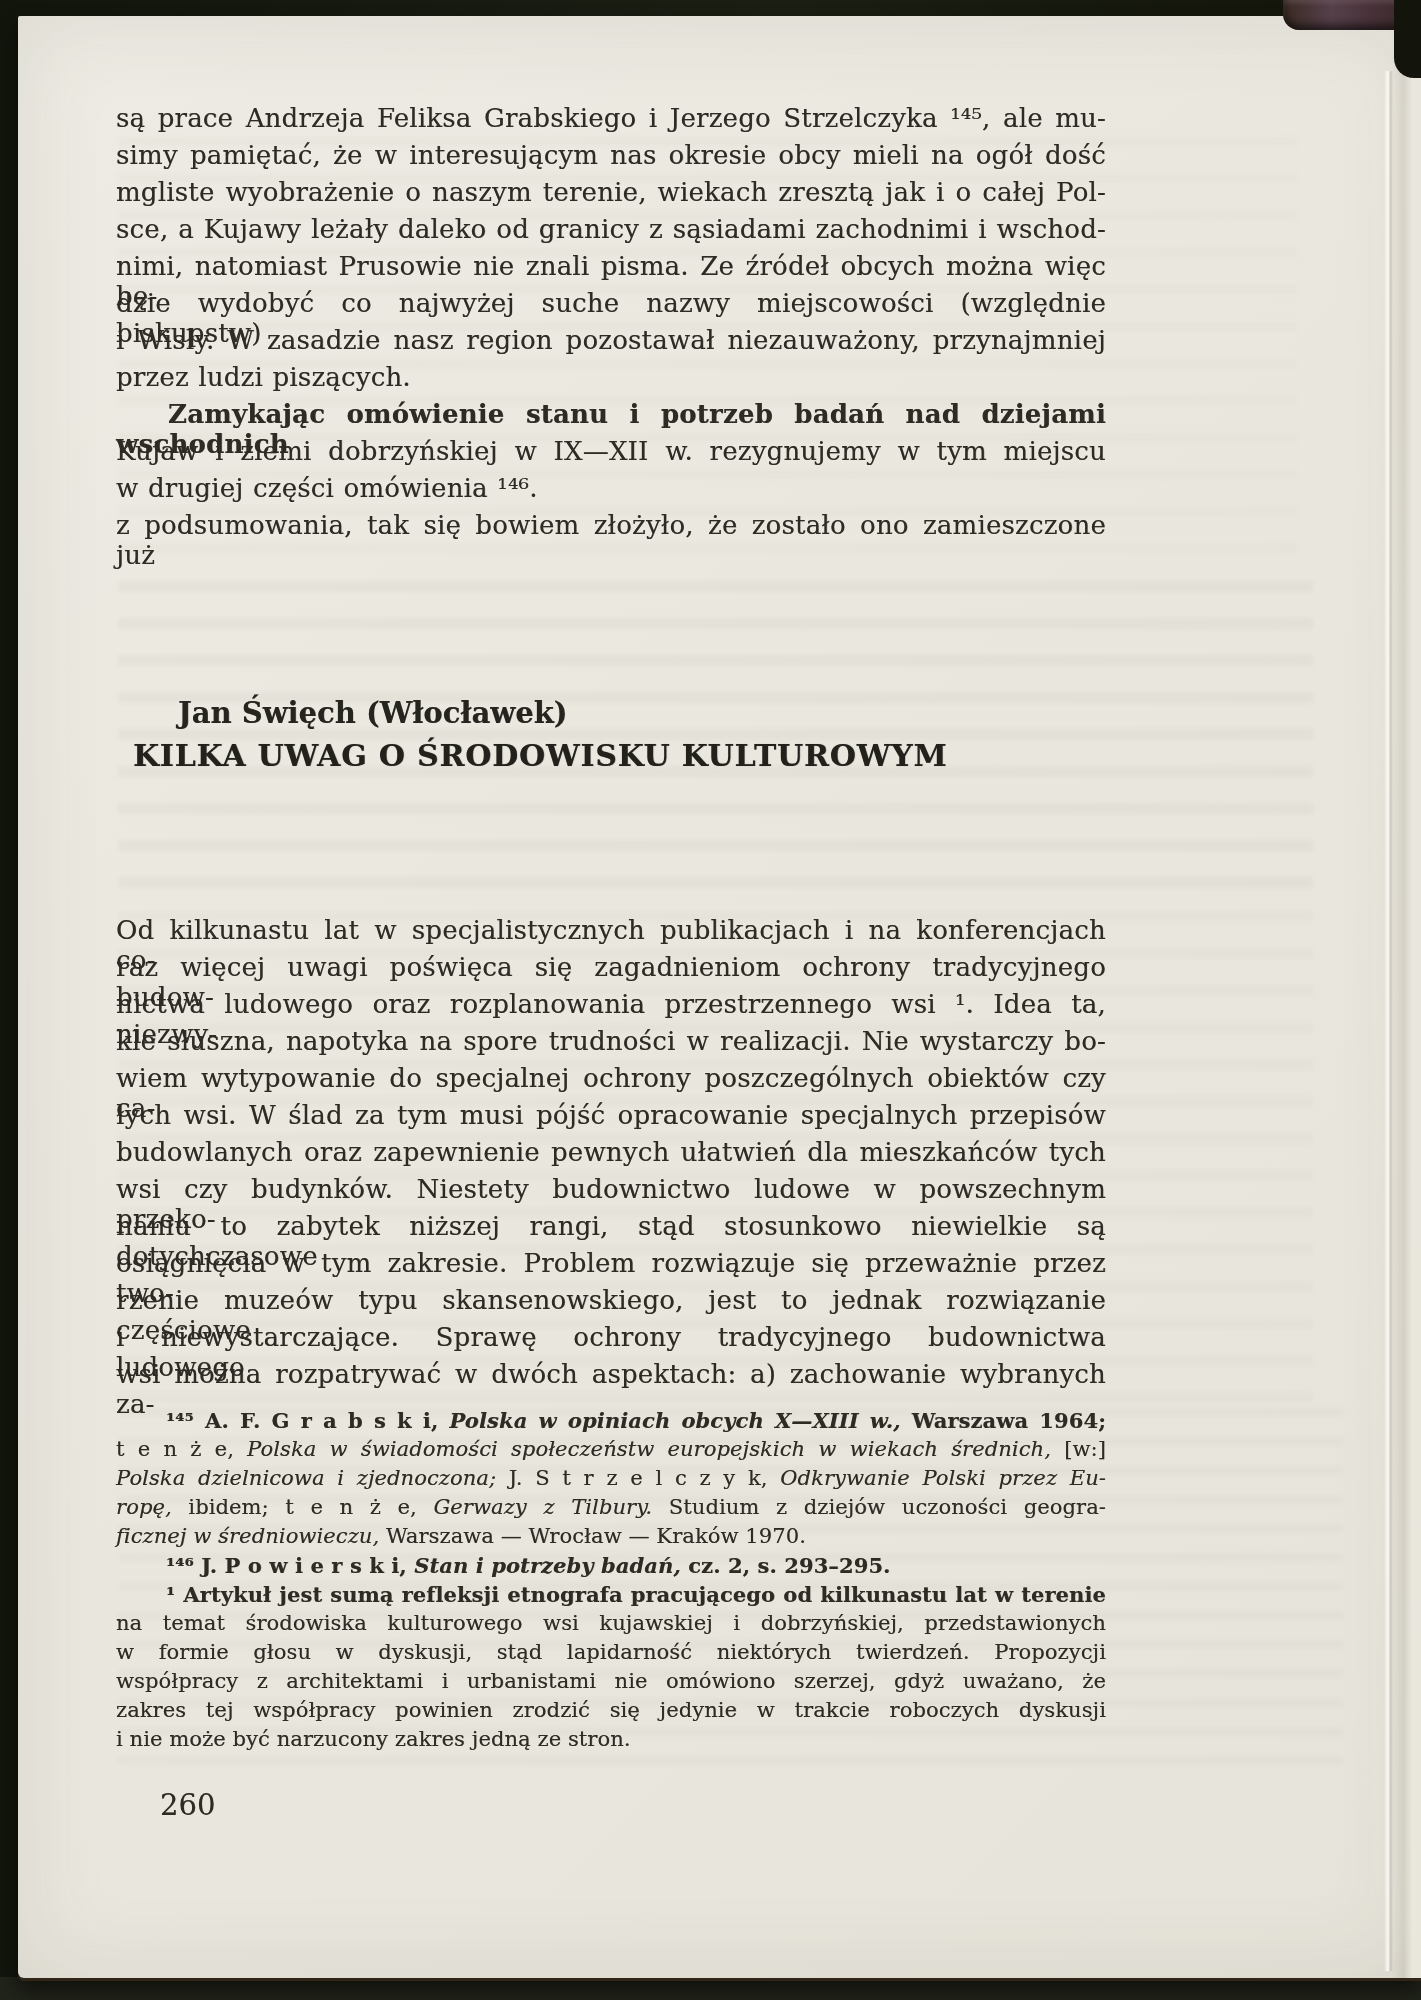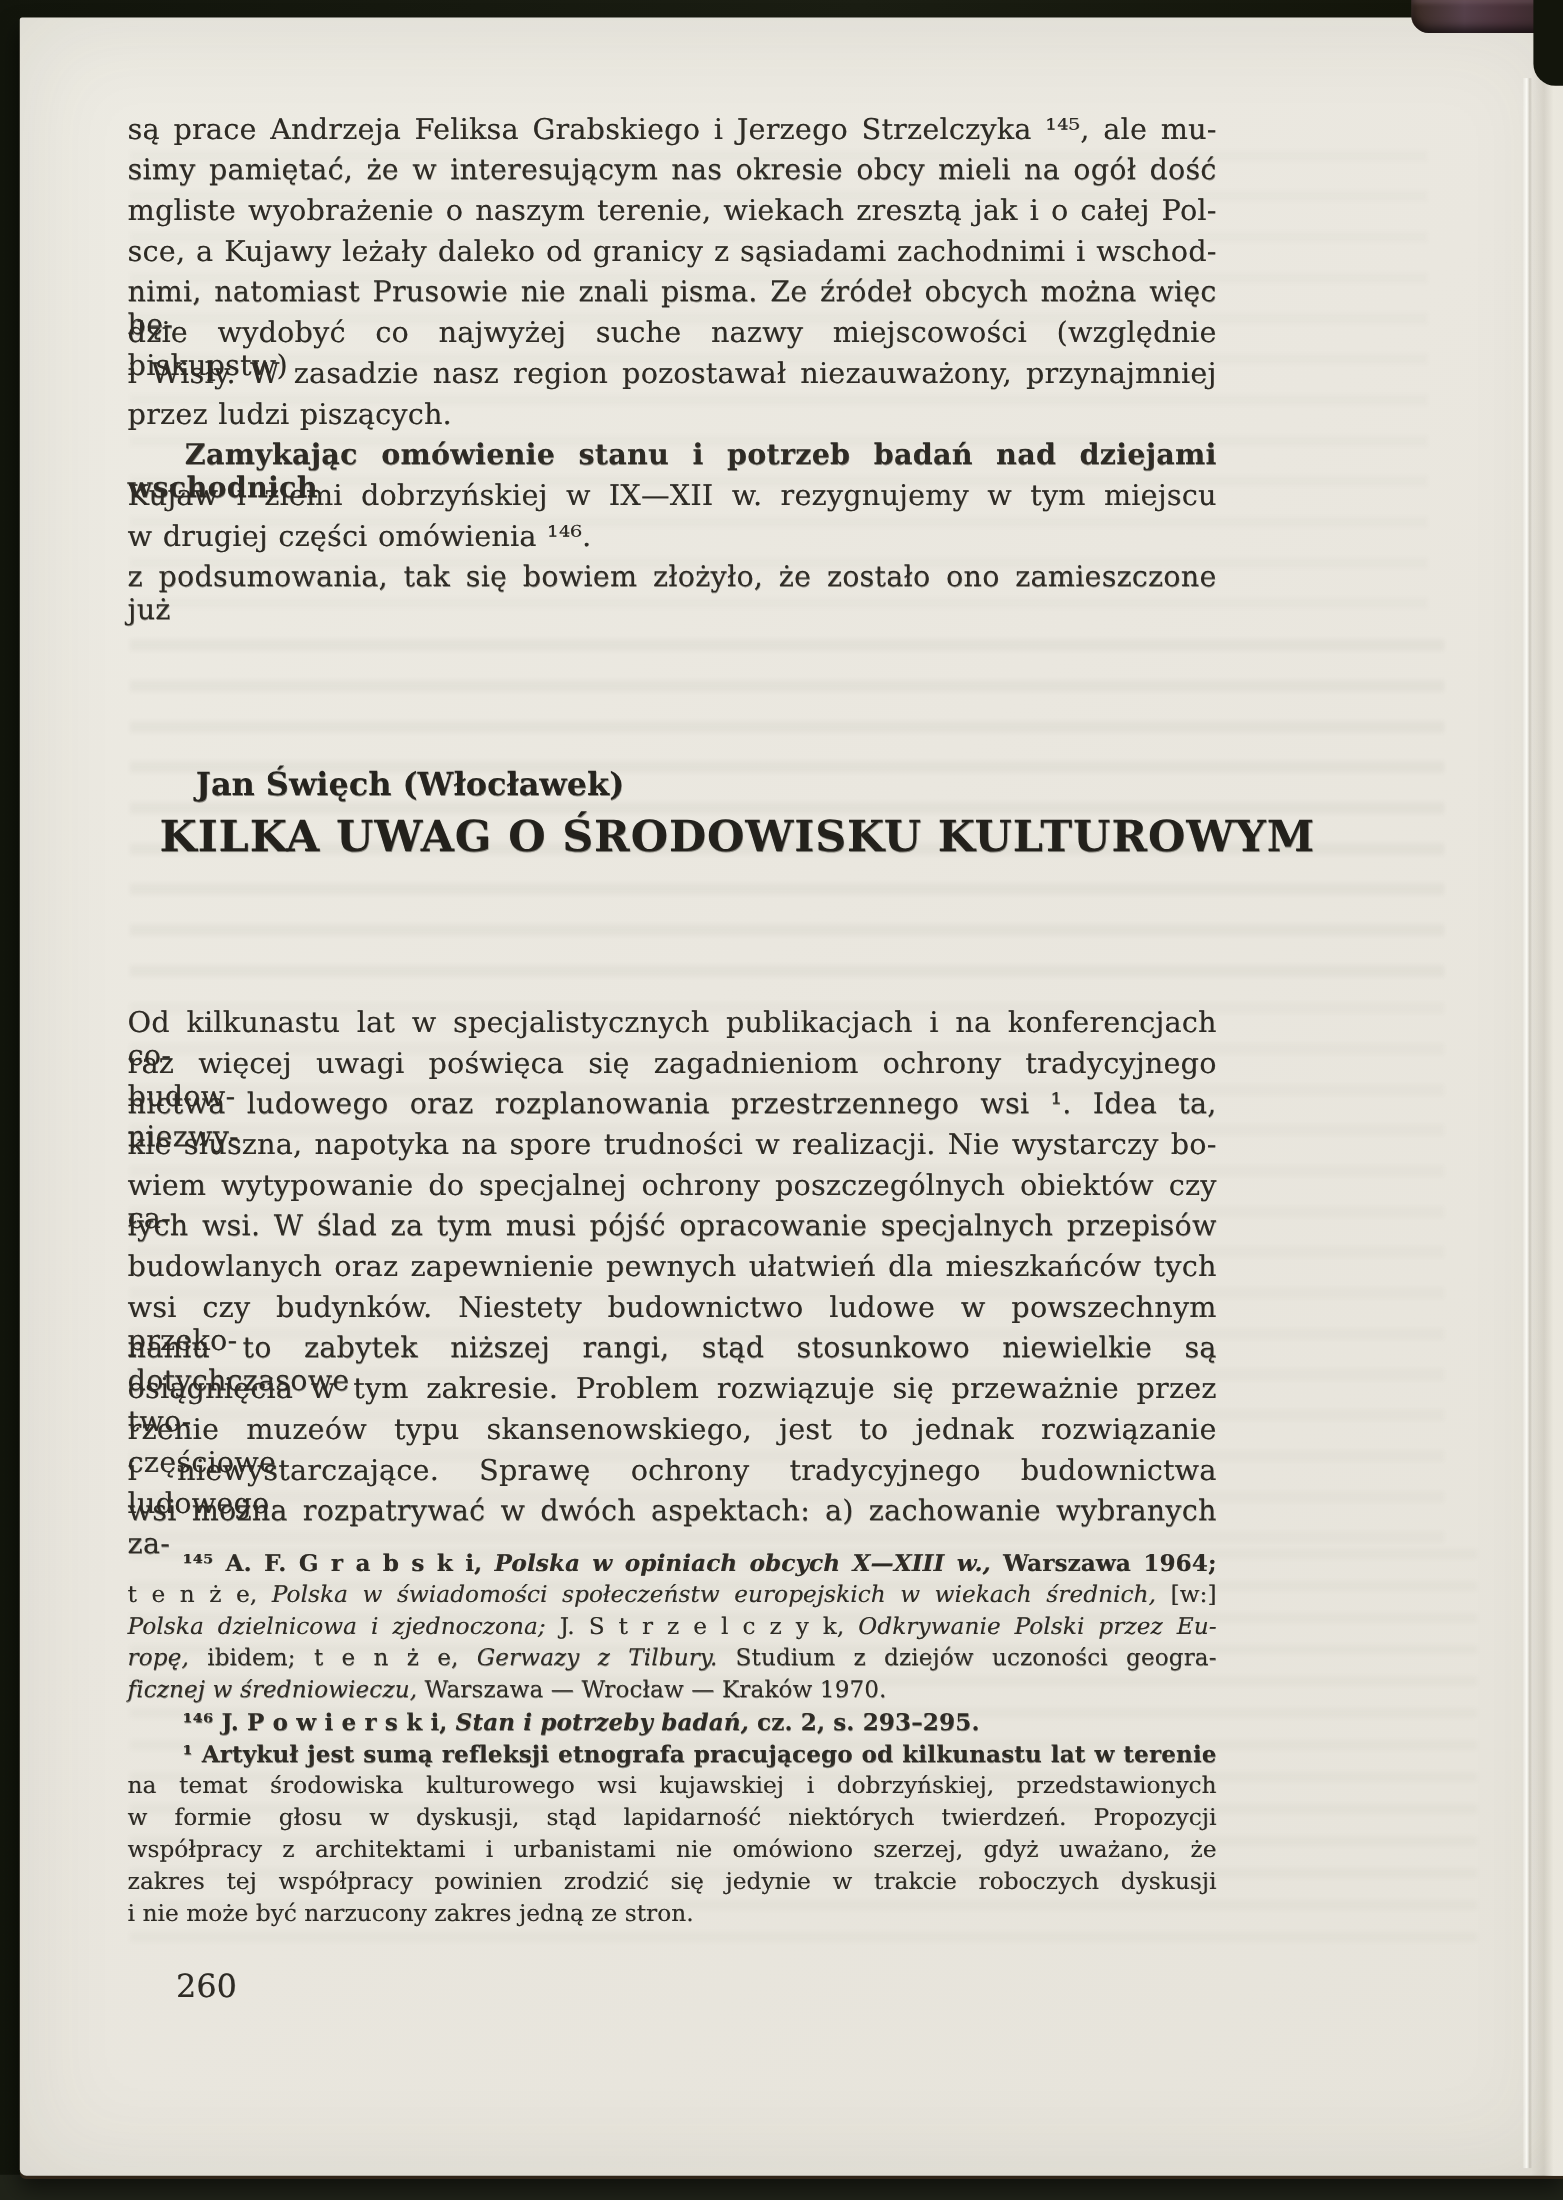--- a/index.html
+++ b/index.html
@@ -38,22 +38,22 @@
   .line { text-align:justify; text-align-last:justify; }
   .line-last { text-align-last:left; }
   .line.indent { text-indent:52px;font-weight:bold; }
 
   .p1   { top:87px;  font-size:26px; }
   .p1 .line, .p2 .line { height:37px; letter-spacing:.2px; word-spacing:1px; }
   .p2   { top:383px; font-size:26px; }
 
   .author { position:absolute; left:115px; top:680px; font-size:29px; font-weight:bold;
            color:#26241f; text-shadow:.4px .4px .6px rgba(40,38,32,.5);margin-left:45px; }
-  .title  { position:absolute; left:115px; top:722px; font-size:39px; font-weight:bold;
-           letter-spacing:.8px; color:#23211c; text-shadow:.4px .4px .7px rgba(35,33,28,.55);margin-left:12px; }
+  .title  { position:absolute; left:115px; top:722px; font-size:30px; font-weight:bold;
+           letter-spacing:.8px; color:#23211c; text-shadow:.4px .4px .7px rgba(35,33,28,.55); }
   .title div { height:46px; }
 
   .body2 { top:899px; font-size:26px; }
   .body2 .line { height:37px; letter-spacing:.2px; word-spacing:1px; }
 
   .fn { font-size:21px; }
   .fn .line { height:29px; letter-spacing:.1px; }
   .fn145 { top:1392px; }
   .fn146 { top:1537px; }
   .fn1   { top:1566px; }

